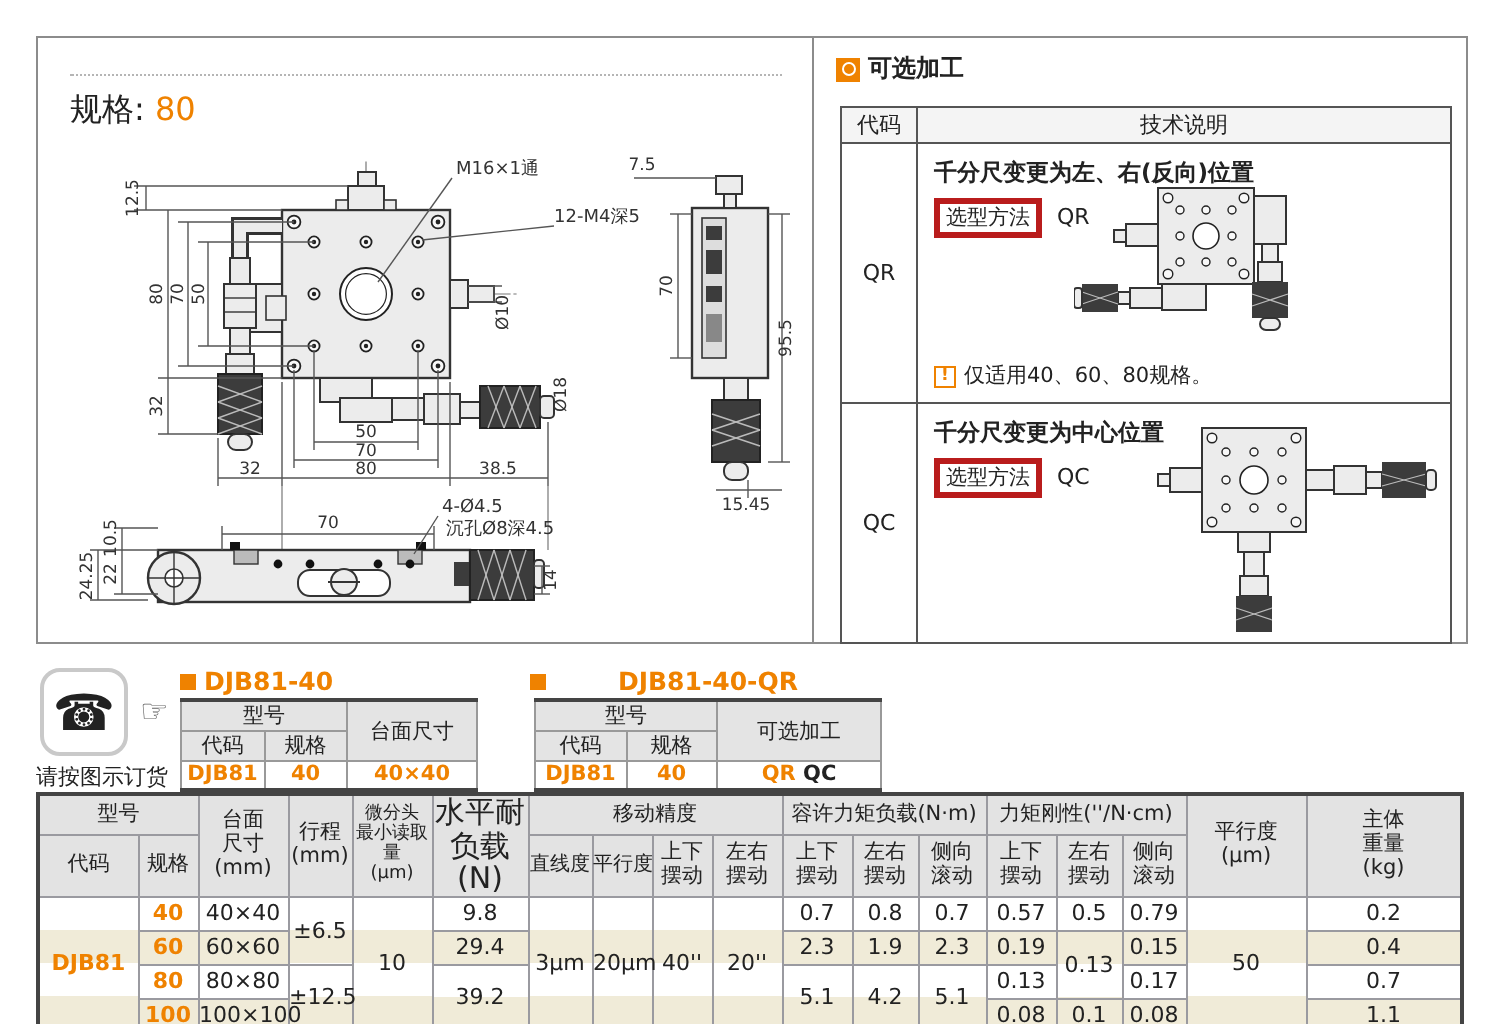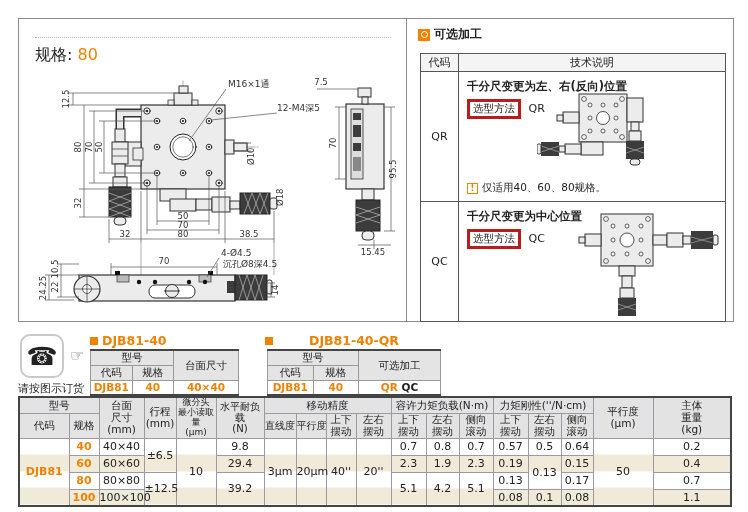--- a/index.html
+++ b/index.html
@@ -49,21 +49,21 @@
   
   .spec { position:absolute; left:18px; top:396px; width:712px; border-collapse:collapse; table-layout:fixed;
           border:2px solid #444; }
   .spec th, .spec td { border:1px solid #9a9aa0; text-align:center; vertical-align:middle; padding:0; }
   .spec th { background:#e3e3e3; font-weight:normal; font-size:10.5px; line-height:1.1; white-space:nowrap; }
   .spec th.pl, .spec td.pl { white-space:pre-line; }
   .spec .h1 th { height:16px; }
   .spec .h2 th { height:23px; }
   .spec td { height:17px; font-size:11px; }
   .spec th.tiny { font-size:9px; }
-  .spec th.sm { font-size:10px; }
+  .spec th.sm { font-size:15px; }
   .bg2 { background:#f0ebd8; }
   .sp2 { background:linear-gradient(to bottom,#fff 50%,#f0ebd8 50%); }
   .sp2e { background:linear-gradient(to bottom,#f0ebd8 50%,#fff 50%); }
   .sp4 { background:linear-gradient(to bottom,#fff 25%,#f0ebd8 25% 50%,#fff 50% 75%,#f0ebd8 75%); }
 </style>
 </head>
 <body>
 
 <div class="frame">
   <div class="vdivider"></div>
@@ -546,21 +546,21 @@
     <td>9.8</td>
     <td rowspan="4" class="sp4">3μm</td>
     <td rowspan="4" class="sp4">20μm</td>
     <td rowspan="4" class="sp4">40''</td>
     <td rowspan="4" class="sp4">20''</td>
     <td>0.7</td>
     <td>0.8</td>
     <td>0.7</td>
     <td>0.57</td>
     <td>0.5</td>
-    <td>0.64</td>
+    <td>0.79</td>
     <td rowspan="4" class="sp4">50</td>
     <td>0.2</td>
   </tr>
   <tr>
     <td class="bg2 org">60</td>
     <td class="bg2">60×60</td>
     <td class="bg2">29.4</td>
     <td class="bg2">2.3</td>
     <td class="bg2">1.9</td>
     <td class="bg2">2.3</td>

